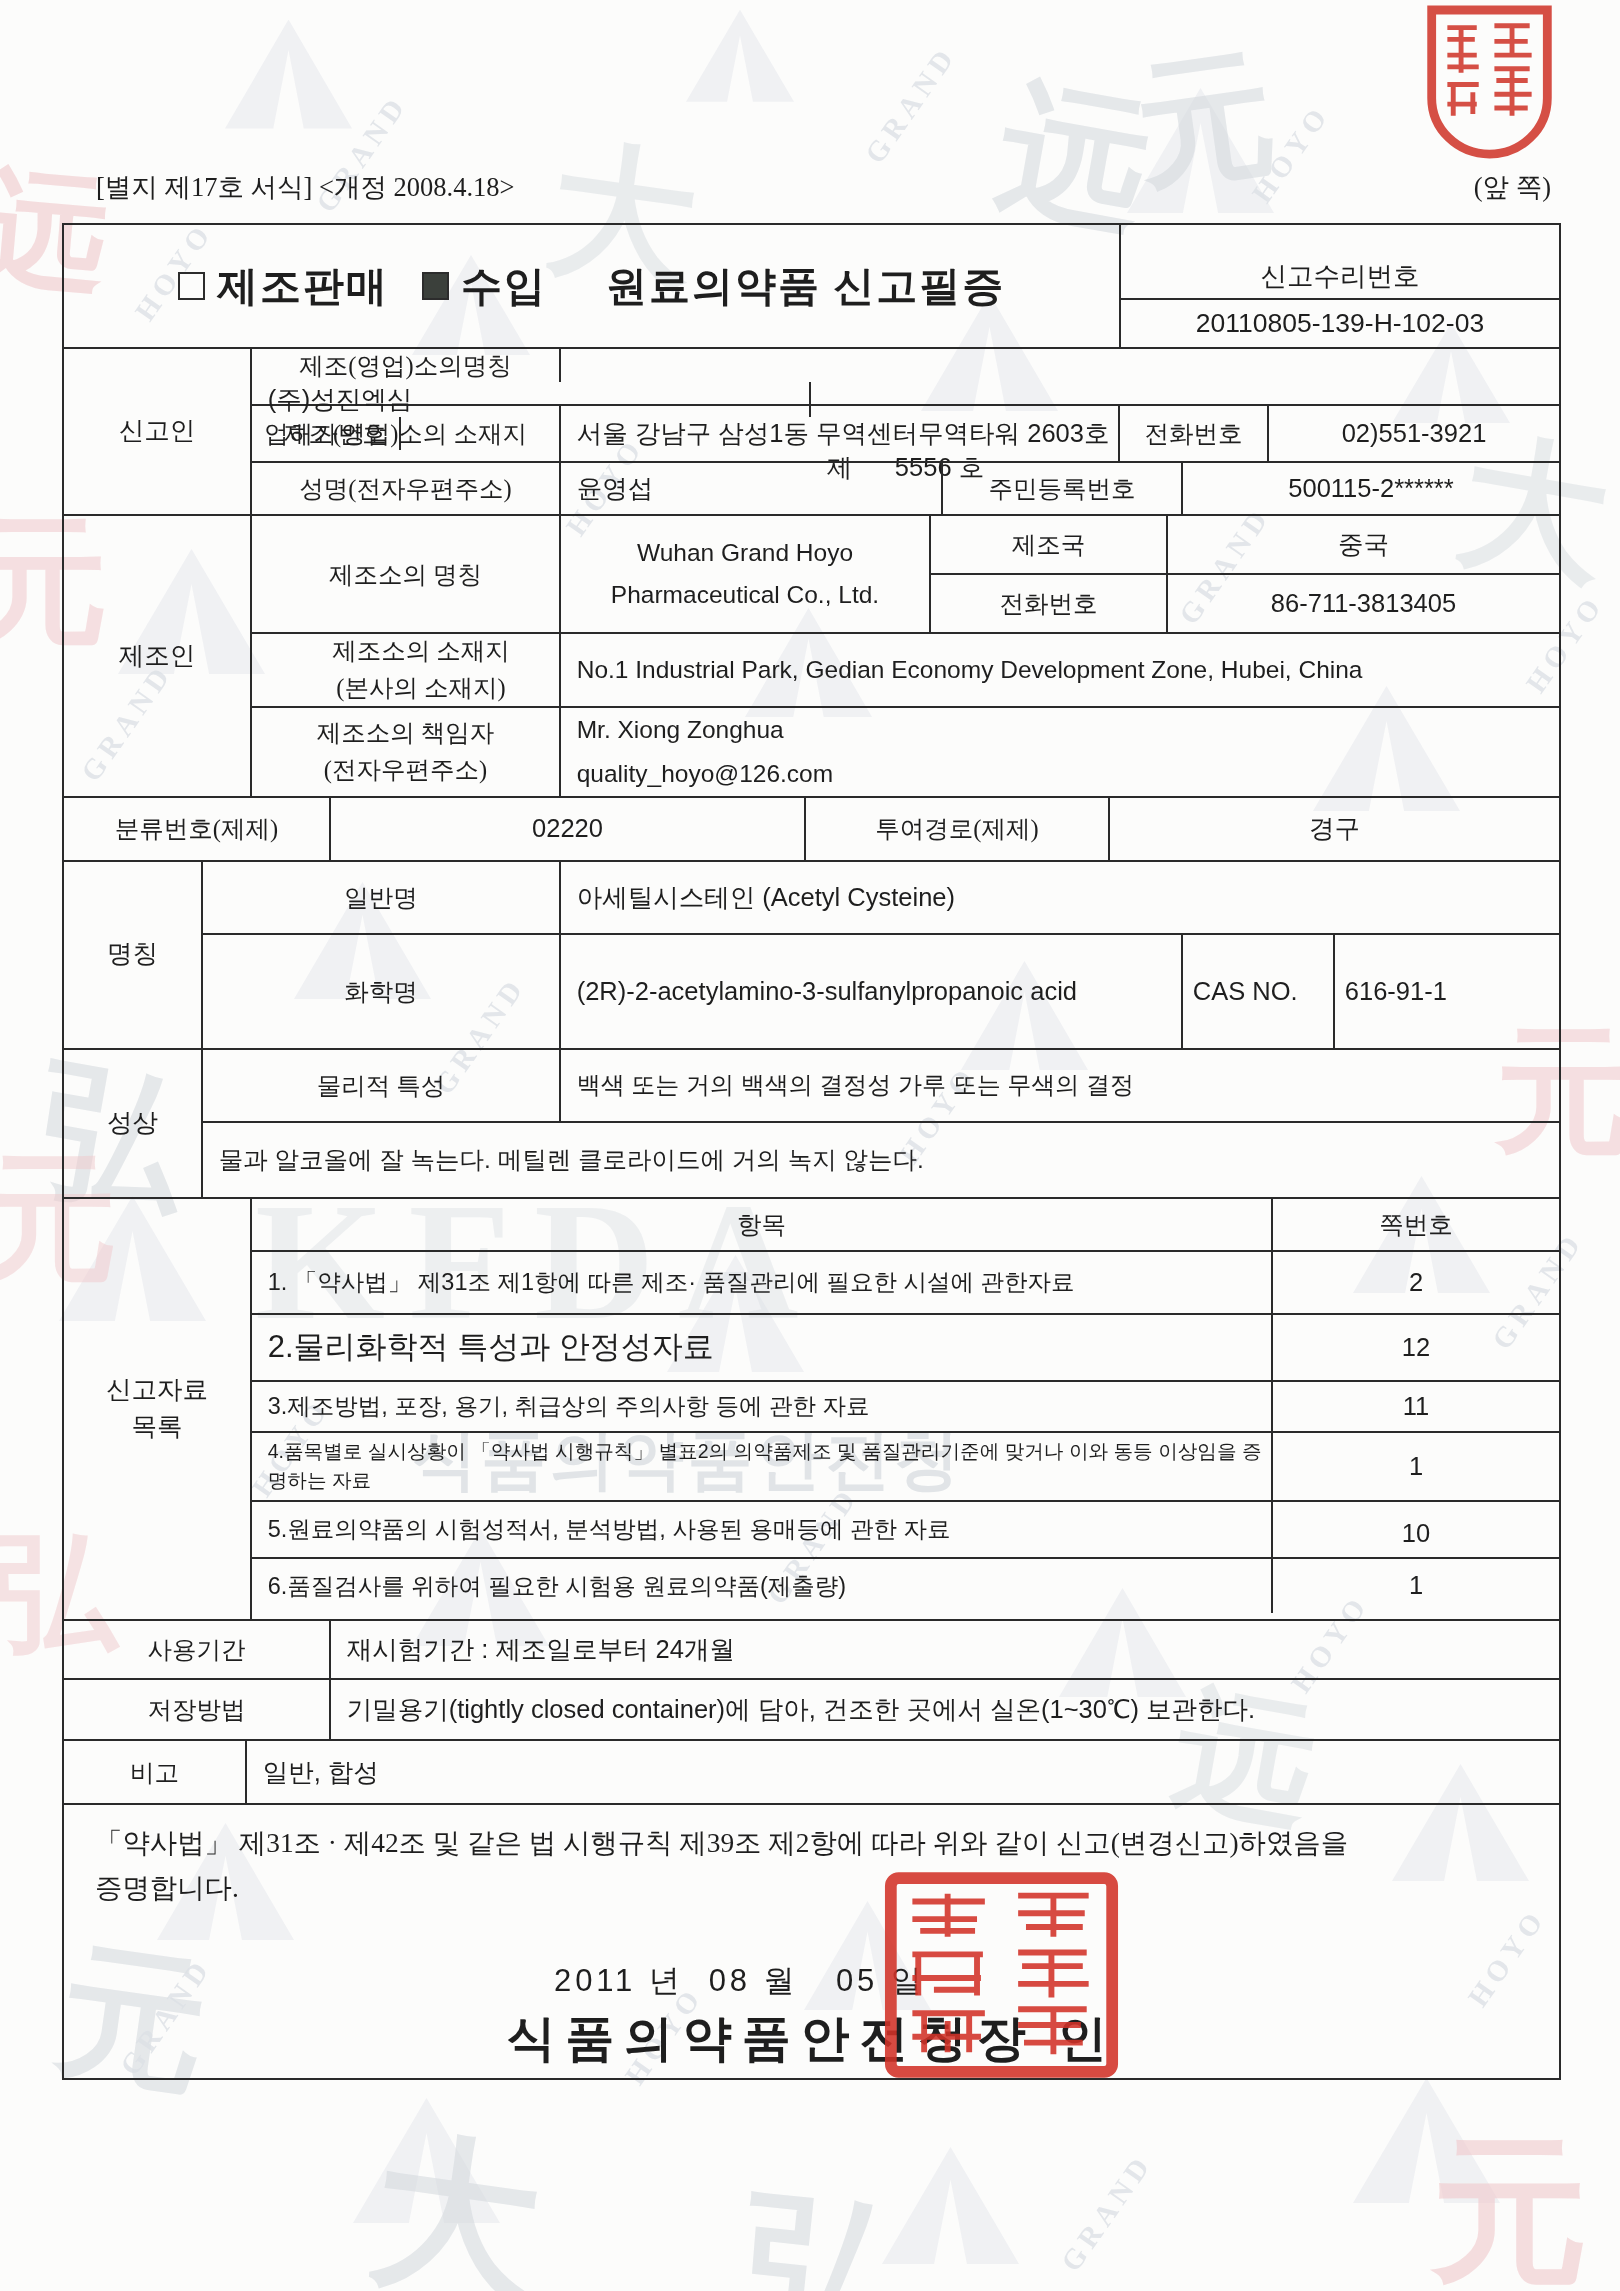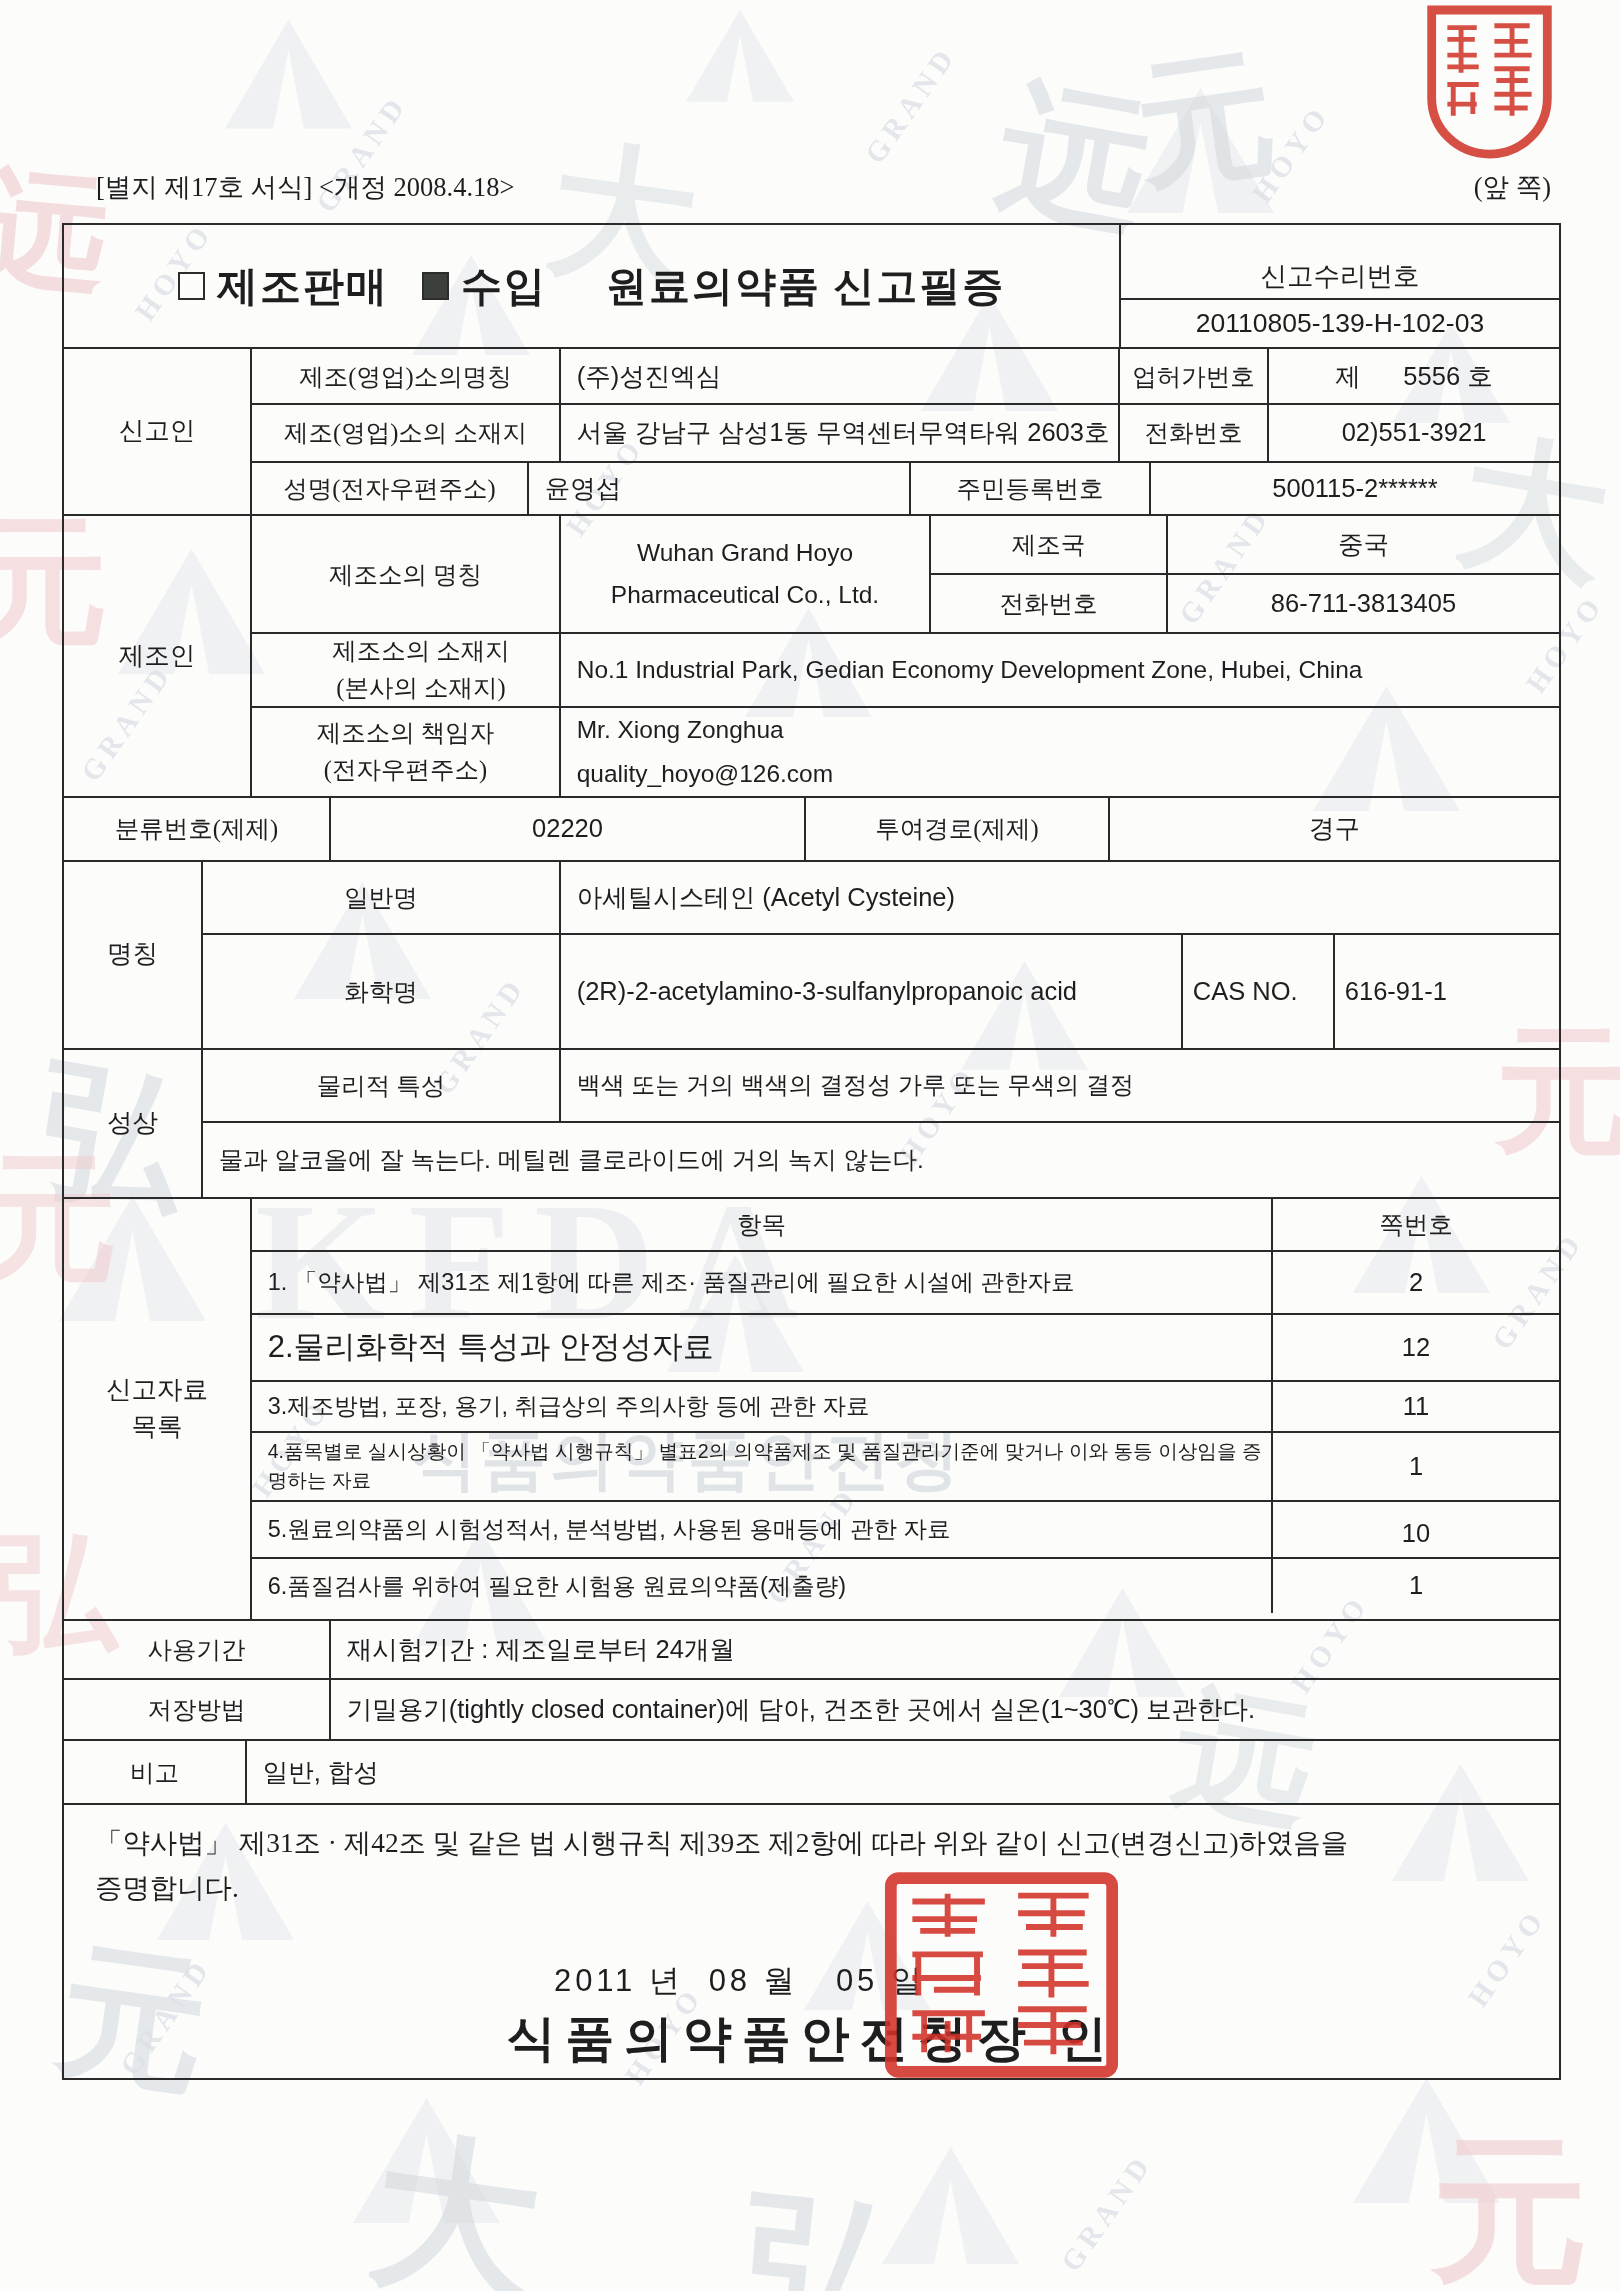--- a/index.html
+++ b/index.html
@@ -151,34 +151,34 @@
       </div>
       <div class="title-right">
         <div class="half">신고수리번호</div>
         <div class="half val">20110805-139-H-102-03</div>
       </div>
     </div>
 
     <div class="section" style="height:167px;">
       <div class="section-label" style="width:188px;">신고인</div>
       <div class="section-rows">
-        <div class="row" style="height:57px;">
+        <div class="row" style="height:57px;flex-direction:column;">
           <div class="c lbl" style="width:309px;">제조(영업)소의명칭</div>
           <div class="c val left" style="width:559px;">(주)성진엑심</div>
           <div class="c lbl" style="width:149px;">업허가번호</div>
           <div class="c val last pre" style="flex:1;">제      5556 호</div>
         </div>
         <div class="row" style="height:58px;">
           <div class="c lbl" style="width:309px;">제조(영업)소의 소재지</div>
           <div class="c val left" style="width:559px;">서울 강남구 삼성1동 무역센터무역타워 2603호</div>
           <div class="c lbl" style="width:149px;">전화번호</div>
           <div class="c val last" style="flex:1;">02)551-3921</div>
         </div>
         <div class="row" style="height:52px; border-bottom:none;">
-          <div class="c lbl" style="width:277px;">성명(전자우편주소)</div>
+          <div class="c lbl" style="width:309px;">성명(전자우편주소)</div>
           <div class="c val left" style="width:382px;">윤영섭</div>
           <div class="c lbl" style="width:240px;">주민등록번호</div>
           <div class="c val last" style="flex:1;">500115-2******</div>
         </div>
       </div>
     </div>
 
     <div class="section" style="height:282px;">
       <div class="section-label" style="width:188px;">제조인</div>
       <div class="section-rows">

